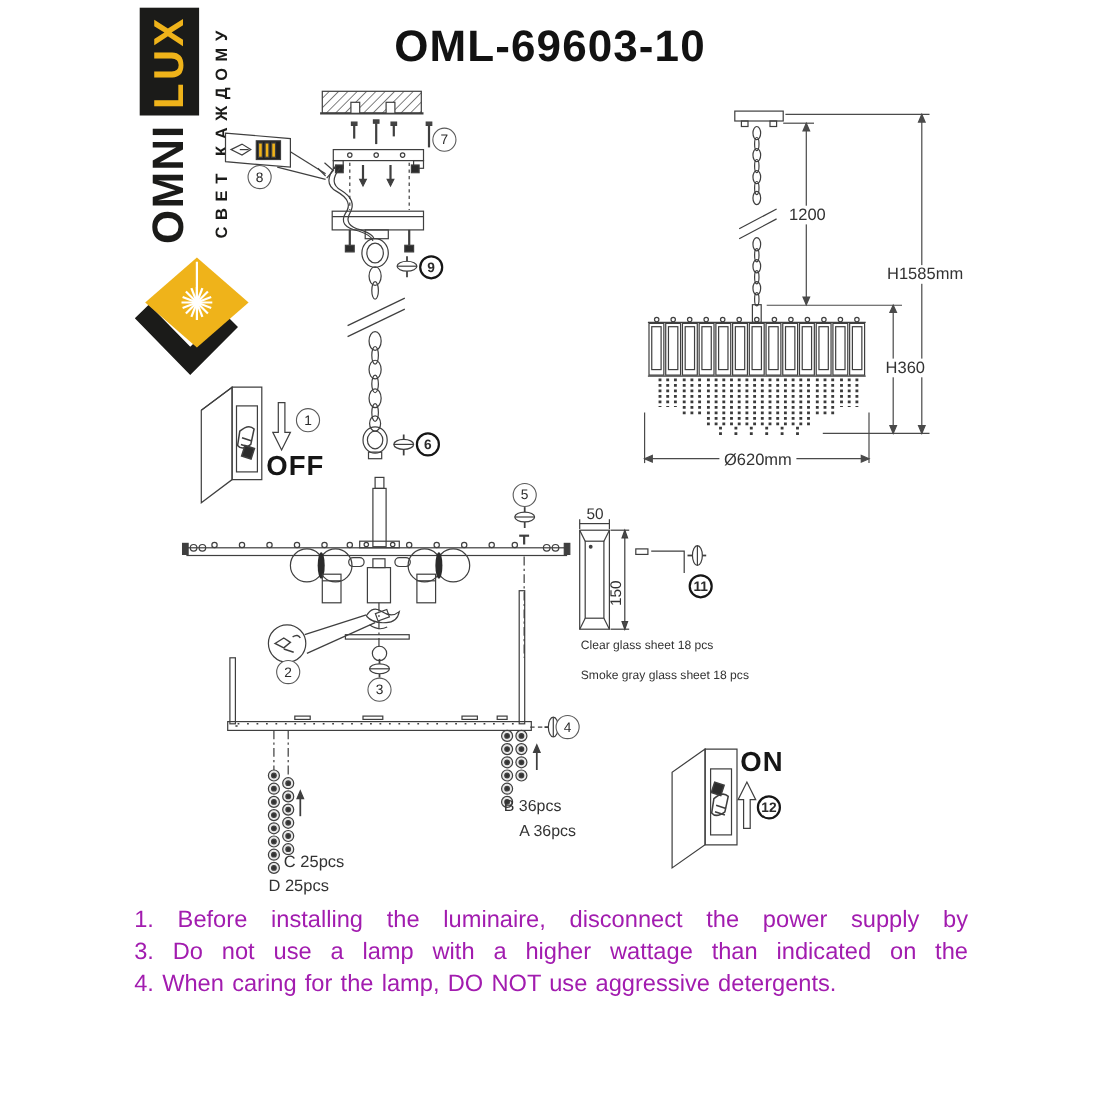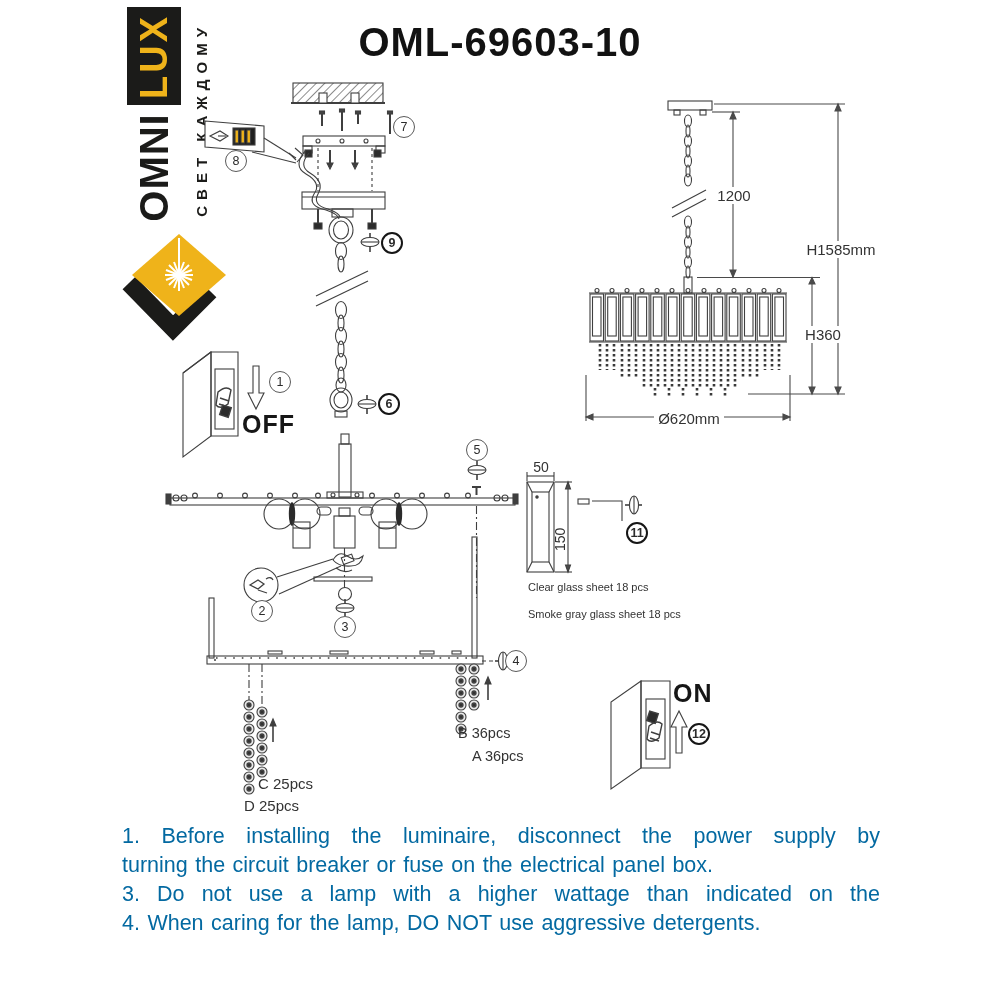--- a/index.html
+++ b/index.html
@@ -24,21 +24,21 @@
   .lbl.small{font-size:11px;}
   .lbl.mid{font-size:14.5px;}
   .rot-lbl{writing-mode:vertical-rl;transform:rotate(180deg);font-size:14px;color:#333;}
   .switch-word{font-size:25px;font-weight:bold;color:#161616;letter-spacing:1px;}
   
   .step-circle{width:22px;height:22px;border:1.6px solid #5a5a5a;border-radius:50%;
                display:flex;align-items:center;justify-content:center;
                font-size:12.5px;color:#2b2b2b;background:#fff;box-sizing:border-box;}
   .step-circle.bold{border:2.4px solid #161616;font-weight:bold;}
   
-  .instructions{left:122px;top:822px;width:758px;font-size:21.5px;line-height:29px;color:#0369a1;
+  .instructions{left:122px;top:822px;width:758px;font-size:21.5px;line-height:29px;color:#a21caf;
                 word-spacing:1.5px;}
   .instr-line{text-align:left;white-space:nowrap;}
   .instr-line.jfull{white-space:normal;text-align:justify;text-align-last:justify;}
   svg{display:block;}
 </style>
 </head>
 <body>
 
 <div class="page">
 
@@ -557,18 +557,17 @@
   <div class="abs step-circle" style="left:466px;top:439px;">5</div>
   <div class="abs step-circle bold" style="left:378px;top:393px;">6</div>
   <div class="abs step-circle" style="left:393px;top:116px;">7</div>
   <div class="abs step-circle" style="left:225px;top:150px;">8</div>
   <div class="abs step-circle bold" style="left:381px;top:232px;">9</div>
   <div class="abs step-circle bold" style="left:626px;top:522px;">11</div>
   <div class="abs step-circle bold" style="left:688px;top:723px;">12</div>
 
   <div class="abs instructions">
     <div class="instr-line jfull">1. Before installing the luminaire, disconnect the power supply by</div>
-    <div class="instr-line">turning the circuit breaker or fuse on the electrical panel box.</div>
     <div class="instr-line jfull">3. Do not use a lamp with a higher wattage than indicated on the</div>
     <div class="instr-line">4. When caring for the lamp, DO NOT use aggressive detergents.</div>
   </div>
 
 </div>
 
 </body></html>

